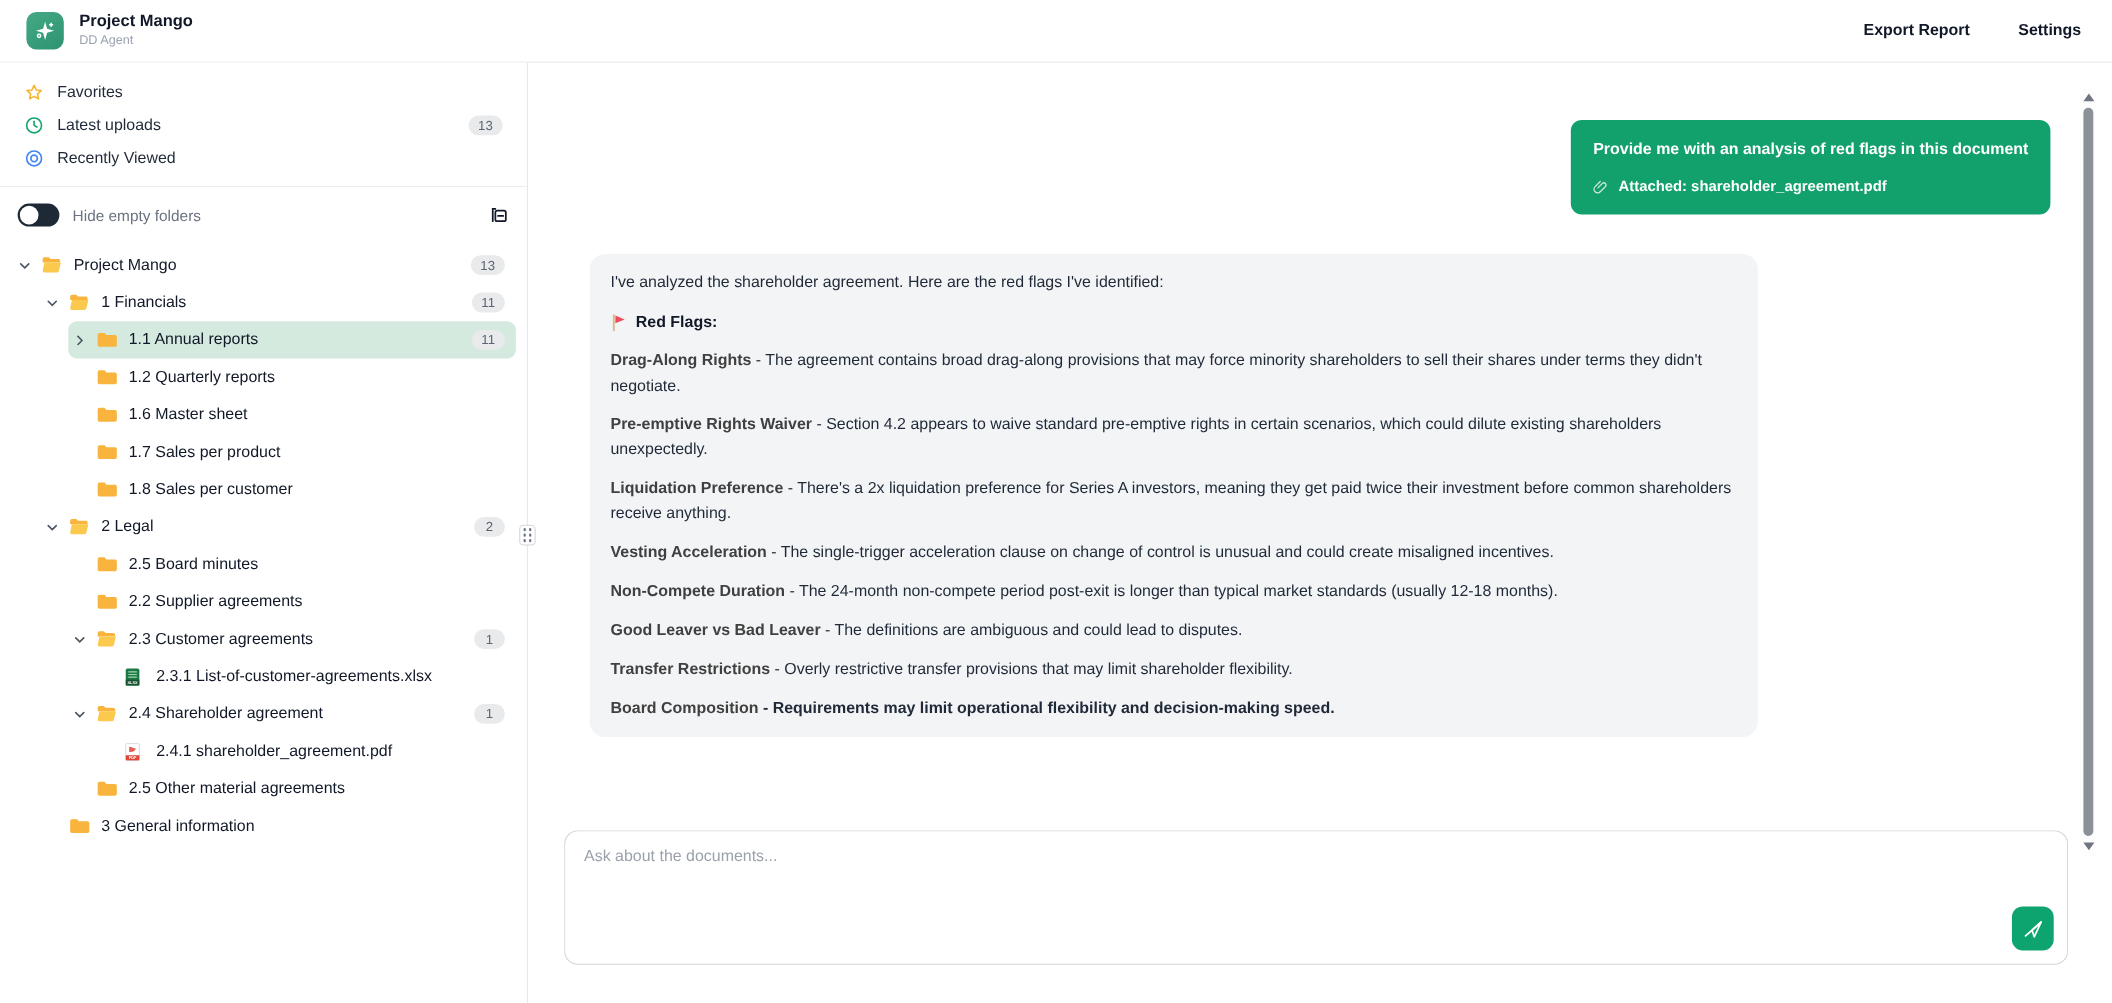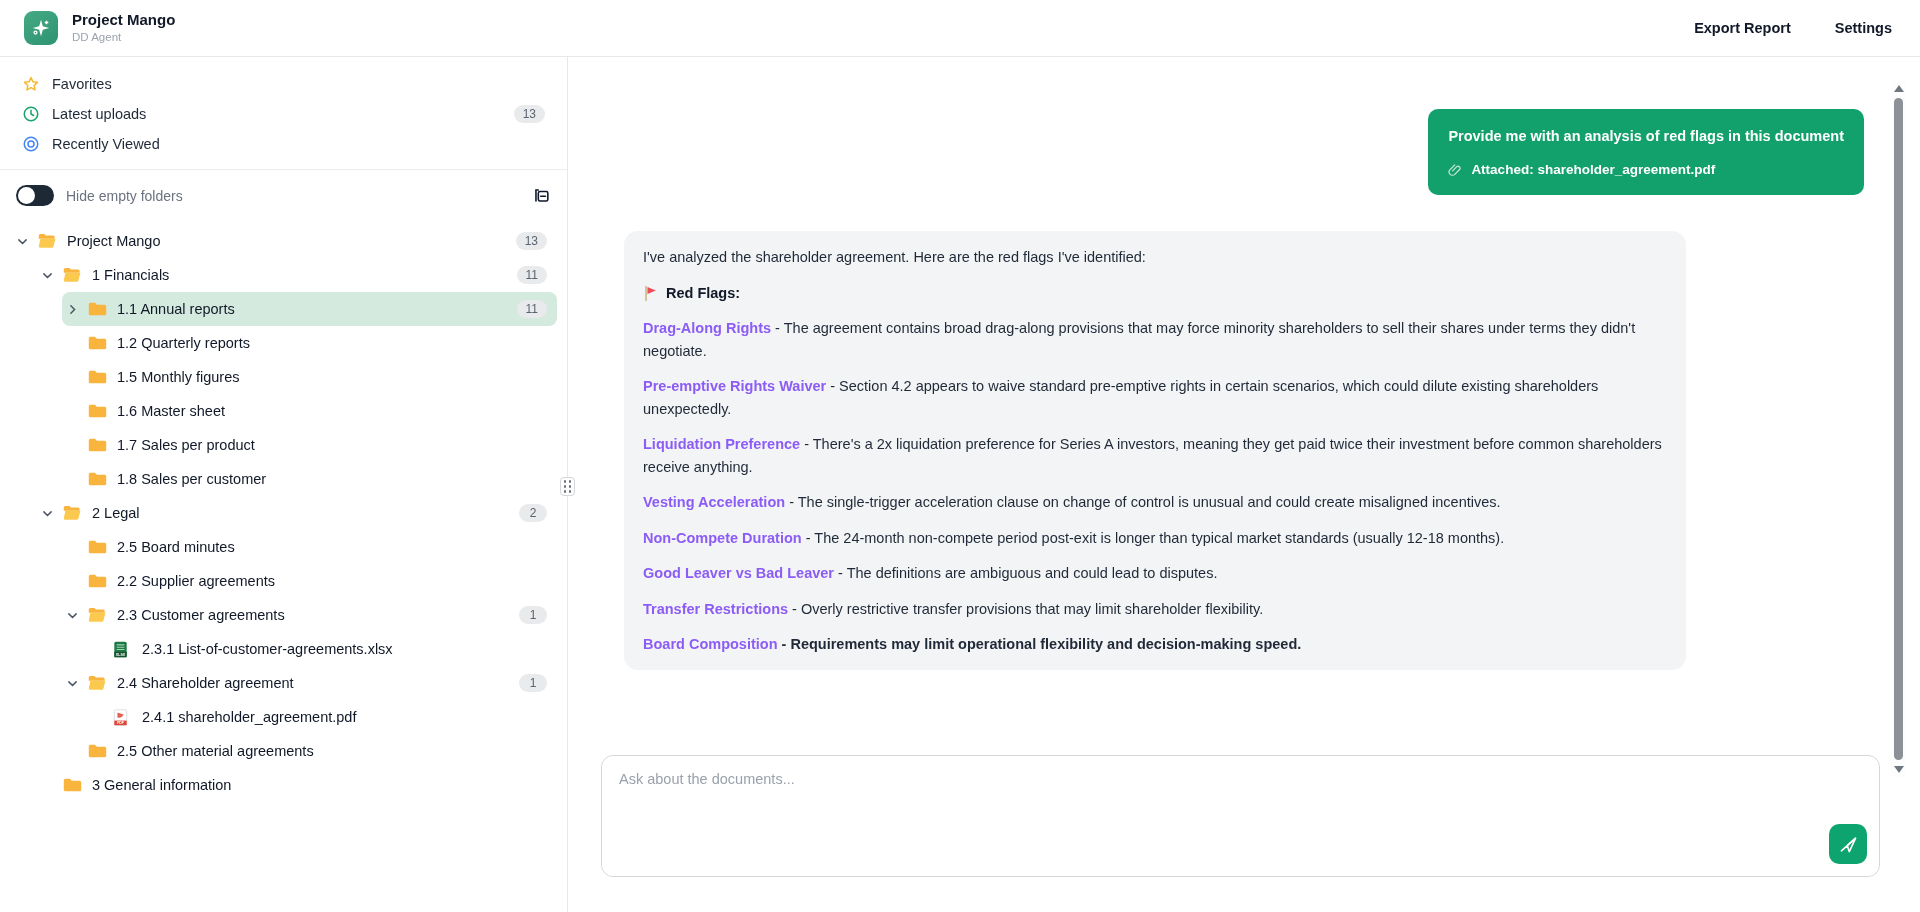--- a/index.html
+++ b/index.html
@@ -9,21 +9,21 @@
   .header { height:57px; display:flex; align-items:center; padding:0 28px 0 24px; border-bottom:1px solid #e7e8ea; background:#fff; }
   .logo { width:34px; height:34px; border-radius:9px; background:linear-gradient(145deg,#45a985,#2d9370); display:flex; align-items:center; justify-content:center; margin-right:14px; }
   .app-titles { display:flex; flex-direction:column; line-height:1.2; }
   .app-title { font-size:15px; font-weight:bold; color:#111827; }
   .app-subtitle { font-size:11.5px; color:#9ca3af; margin-top:2px; }
   .header-actions { margin-left:auto; display:flex; gap:44px; }
   .header-action { font-size:14.5px; font-weight:600; color:#111827; background:none; border:none; cursor:pointer; font-family:inherit; }
 
   
   .content { display:flex; height:855px; position:relative; }
-  .sidebar { width:568px; border-right:1px solid #e7e8ea; background:#fff; flex-shrink:0; position:relative; }
+  .sidebar { width:480px; border-right:1px solid #e7e8ea; background:#fff; flex-shrink:0; position:relative; }
   .main { flex:1; position:relative; display:flex; flex-direction:column; }
 
   
   .quick-links { padding:12px 14px 10px 14px; border-bottom:1px solid #ecedef; }
   .quick-link { height:30px; display:flex; align-items:center; gap:12px; padding:0 8px; font-size:14.5px; color:#1f2937; border-radius:8px; cursor:pointer; }
   .qbadge { margin-left:auto; }
 
   .pill { background:#e8eaec; color:#5b6472; font-size:12px; border-radius:999px; padding:2px 9px; min-width:28px; text-align:center; }
 
   
@@ -52,21 +52,21 @@
   .bubble { border-radius:14px; padding:15px 19px; font-size:14.5px; line-height:1.55; }
   .bubble.assistant { background:#f3f4f6; max-width:1062px; color:#1f2937; }
   .bubble.user { background:#12a06d; color:#fff; width:fit-content; margin-left:auto; margin-right:-14px; border-radius:10px; padding:16px 20px 14px 20px; }
   .greeting { margin-top:12px; }
   .user-msg { margin-top:32px; }
   .user-text { font-size:14.5px; font-weight:600; }
   .attach-line { display:flex; align-items:center; gap:9px; margin-top:13px; font-size:13.5px; font-weight:600; }
   .analysis { margin-top:36px; }
   .analysis p { margin:0 0 13px 0; }
   .analysis p:last-child { margin-bottom:0;font-weight:bold; }
-  .analysis strong { color:#8b5cf6; }
+  .analysis strong { color:#404040; }
   .flag-head { display:flex; align-items:center; gap:8px; font-weight:bold; color:#111827; }
 
   
   .scrollbar { position:absolute; top:22px; right:14px; width:15px; height:700px; display:flex; flex-direction:column; align-items:center; background:#fdfdfd; border-radius:8px; }
   .sb-arrow { width:0; height:0; border-left:5px solid transparent; border-right:5px solid transparent; margin:6px 0; cursor:pointer; }
   .sb-up { border-bottom:7px solid #6f7680; }
   .sb-down { border-top:7px solid #6f7680; }
   .sb-thumb { width:9px; flex:1; background:#8c9097; border-radius:6px; cursor:grab; }
 
   
@@ -190,29 +190,20 @@
       <div class="tree-row lvl2">
         <span class="chev"></span>
         <span class="ficon">
             <svg width="19" height="16" viewBox="0 0 24 20">
               <path d="M1 4 a2 2 0 012-2 h6 l2 2.5 h10 a2 2 0 012 2 v9.5 a2 2 0 01-2 2 H3 a2 2 0 01-2-2 Z" fill="#f8b43c"></path>
             </svg>
           </span>
         <span class="label">1.2 Quarterly reports</span>
       </div>
 
-      <div class="tree-row lvl2">
-        <span class="chev"></span>
-        <span class="ficon">
-            <svg width="19" height="16" viewBox="0 0 24 20">
-              <path d="M1 4 a2 2 0 012-2 h6 l2 2.5 h10 a2 2 0 012 2 v9.5 a2 2 0 01-2 2 H3 a2 2 0 01-2-2 Z" fill="#f8b43c"></path>
-            </svg>
-          </span>
-        <span class="label">1.5 Monthly figures</span>
-      </div>
 
       <div class="tree-row lvl2">
         <span class="chev"></span>
         <span class="ficon">
             <svg width="19" height="16" viewBox="0 0 24 20">
               <path d="M1 4 a2 2 0 012-2 h6 l2 2.5 h10 a2 2 0 012 2 v9.5 a2 2 0 01-2 2 H3 a2 2 0 01-2-2 Z" fill="#f8b43c"></path>
             </svg>
           </span>
         <span class="label">1.6 Master sheet</span>
       </div>

